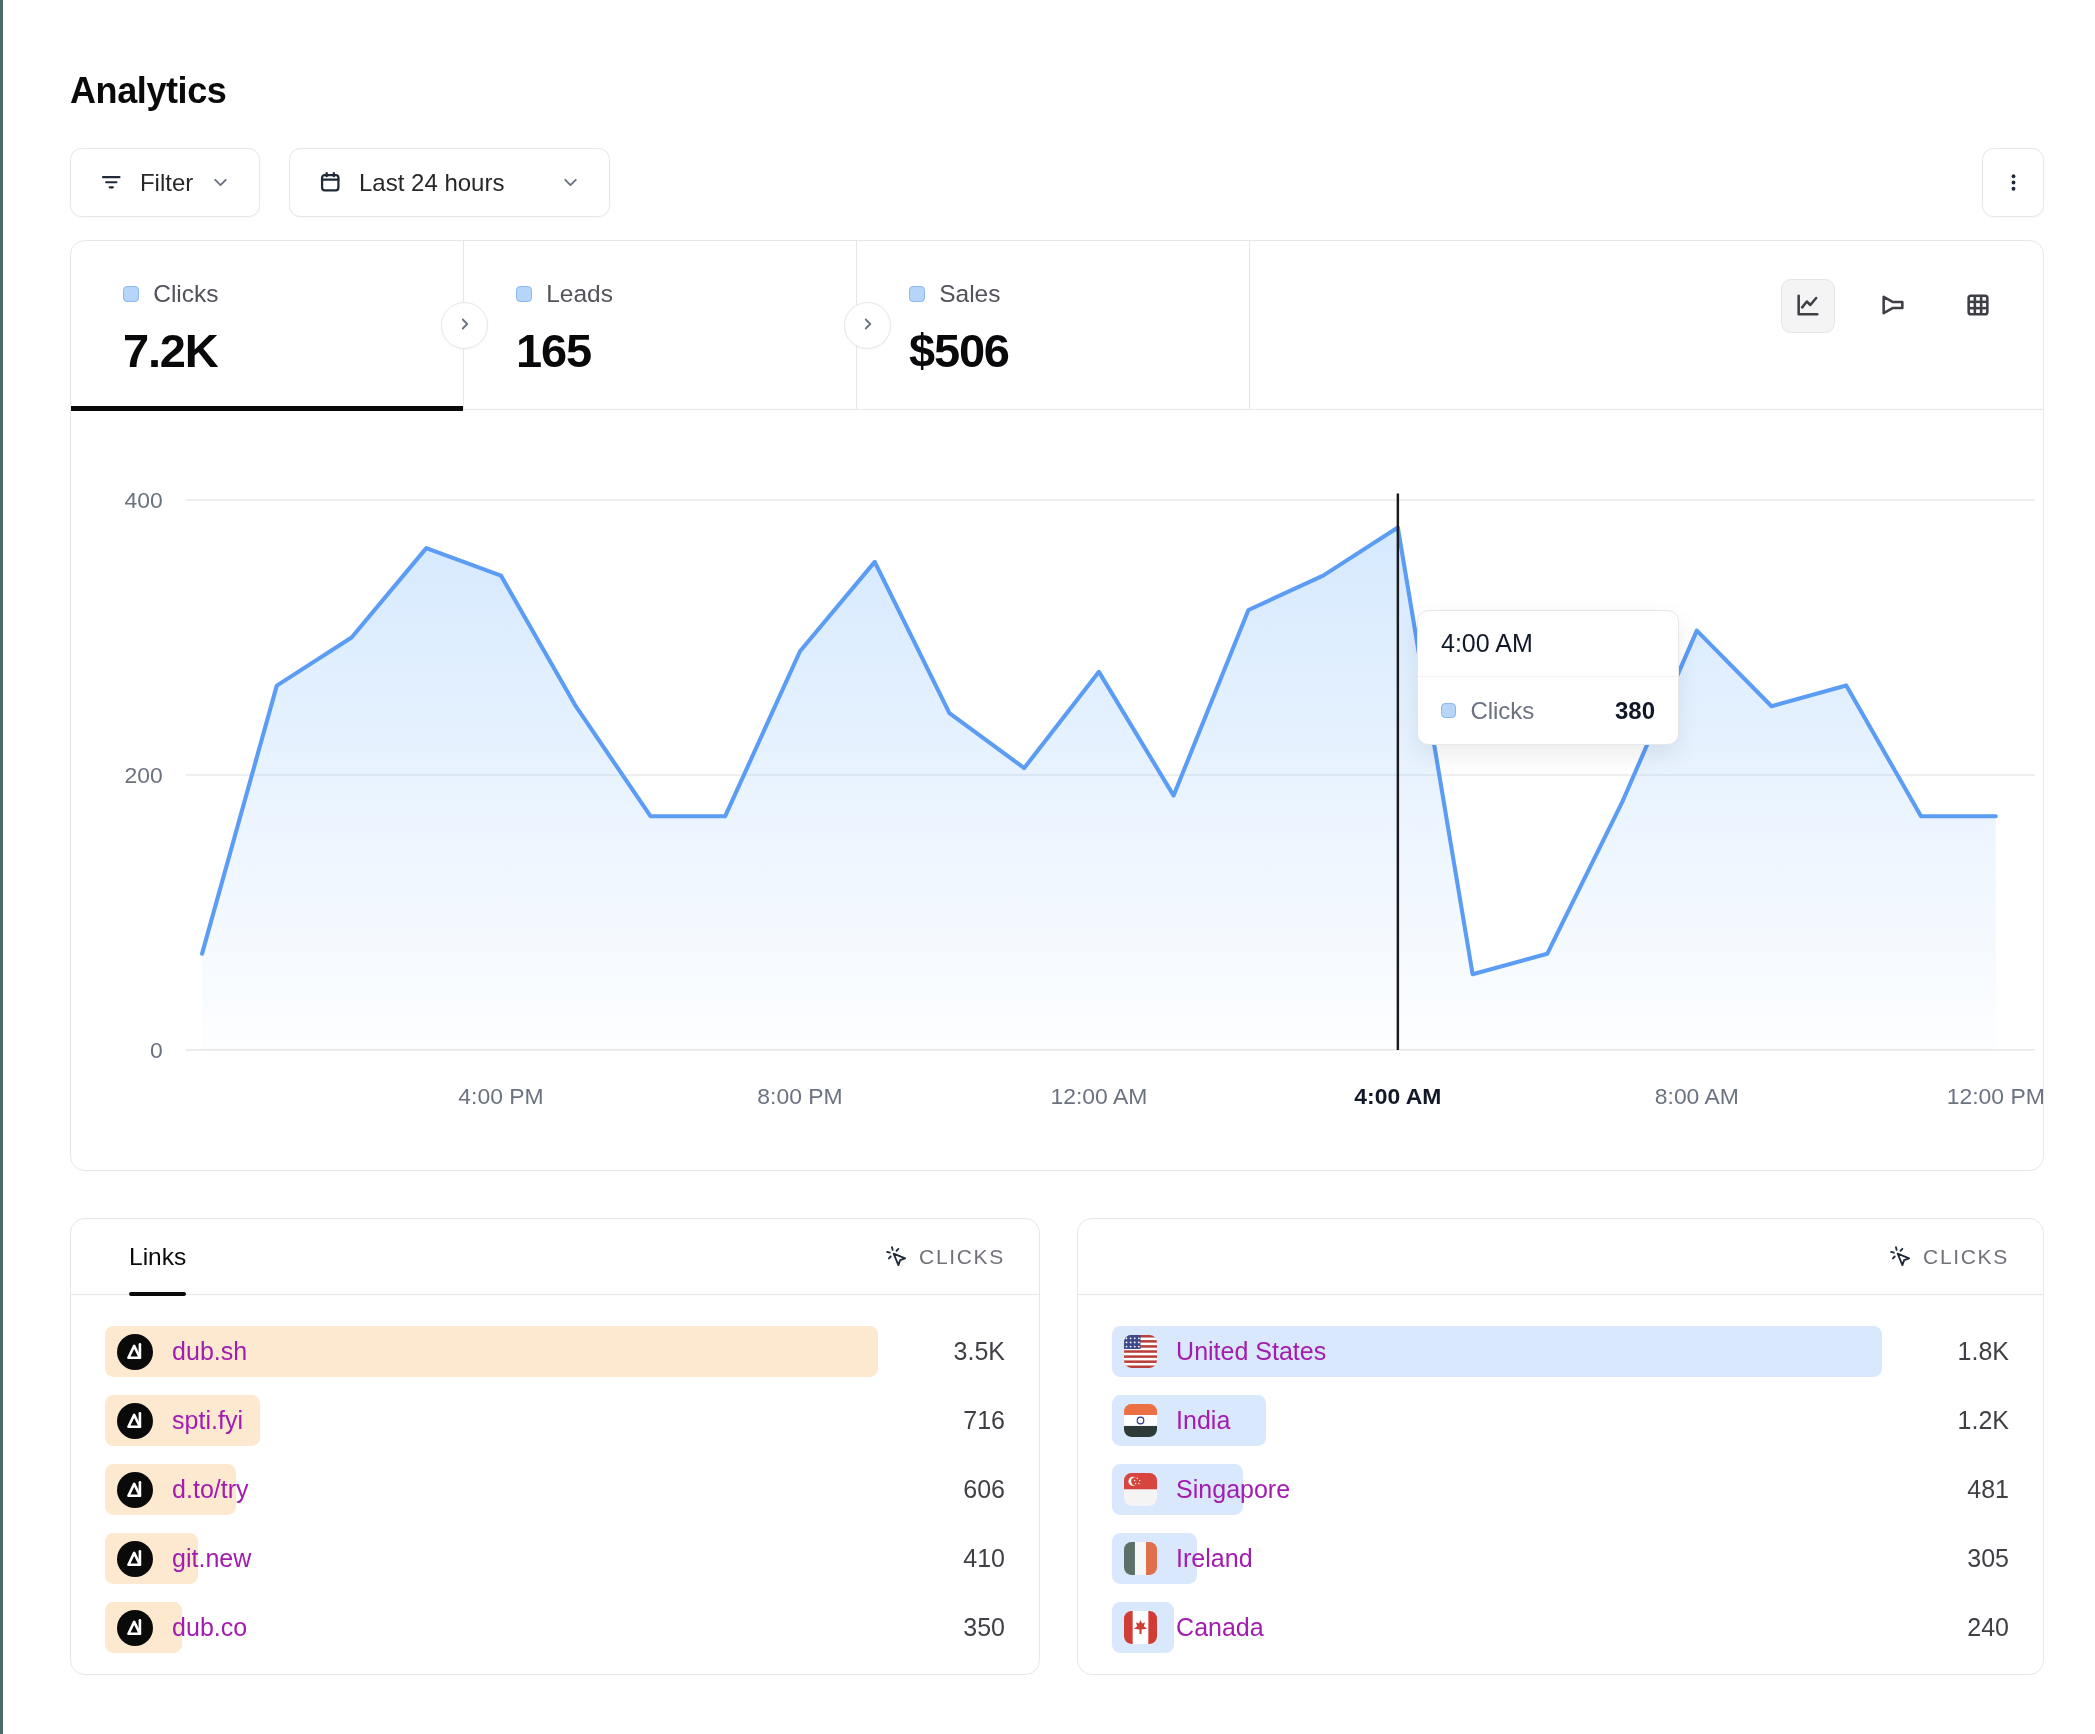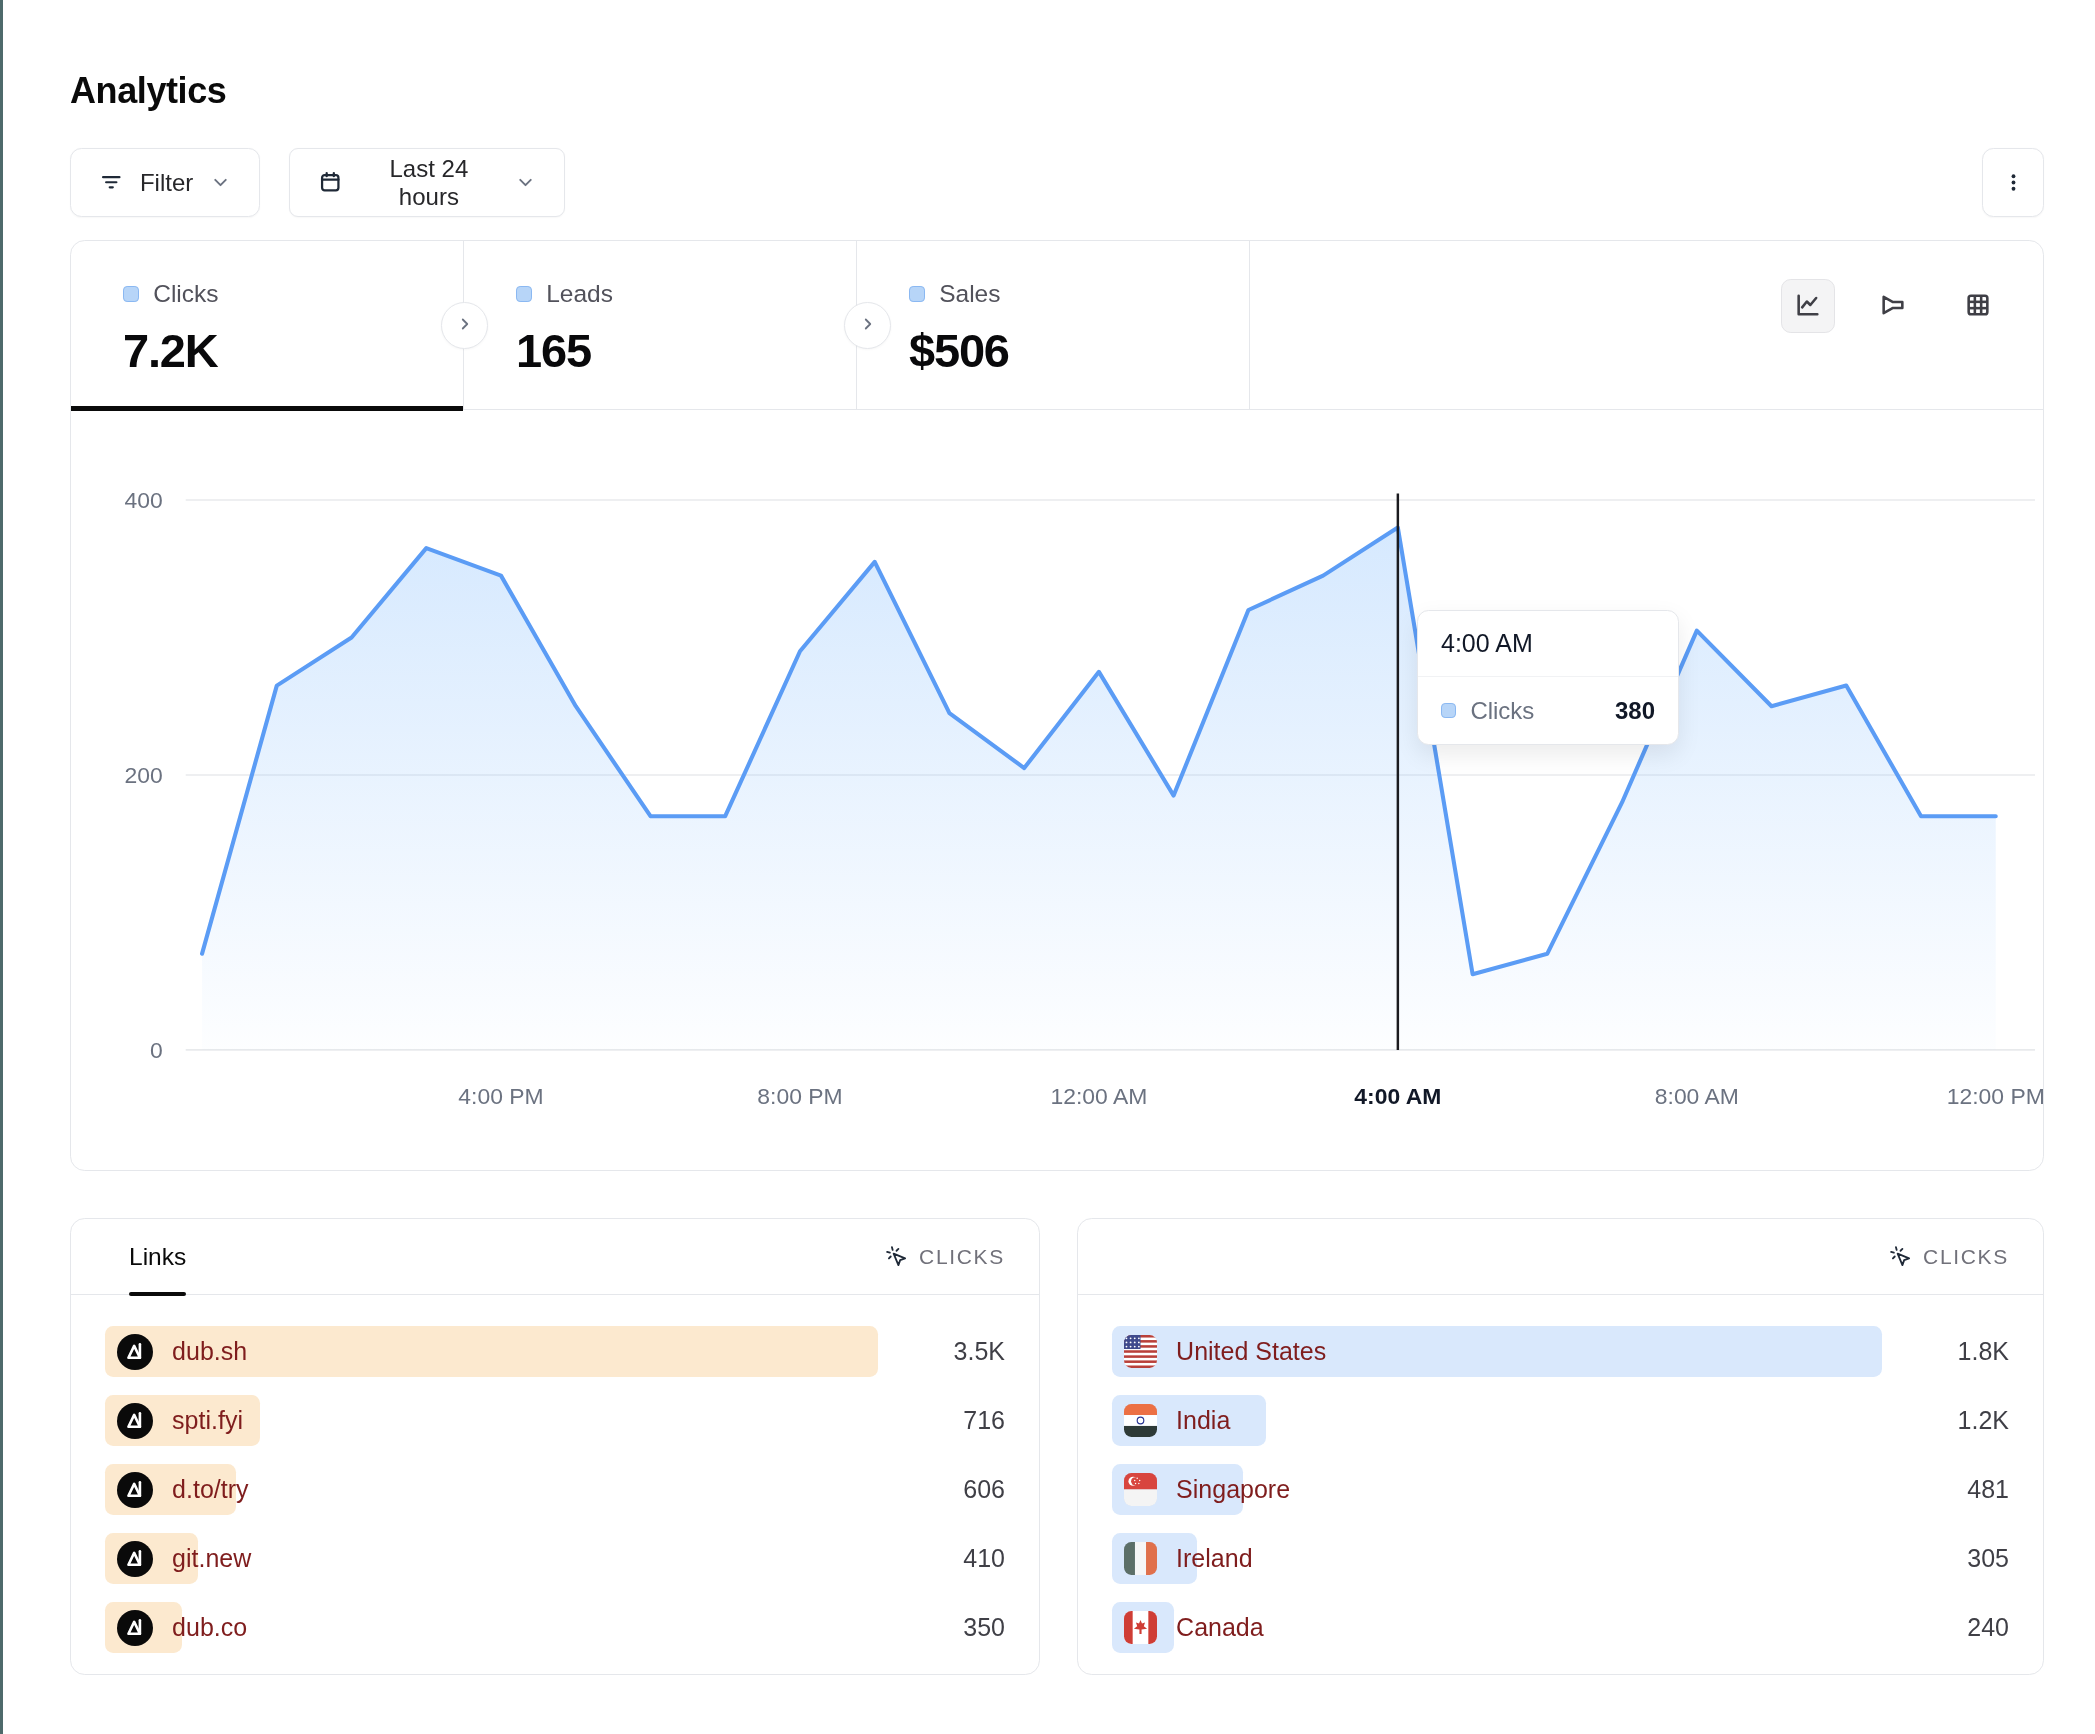--- a/index.html
+++ b/index.html
@@ -12,21 +12,21 @@
   h1{margin:70px 0 0 0;font-size:36px;font-weight:700;color:#0a0a0a;letter-spacing:-0.4px;}
 
   
   .toolbar{margin-top:36px;display:flex;align-items:center;gap:29.5px;}
   .btn{
     display:inline-flex;align-items:center;gap:16.4px;height:69px;background:#fff;
     border:1.6px solid #e5e7eb;border-radius:11.5px;padding:12px 28px;font-size:24px;color:#27272a;
     font-family:inherit;cursor:pointer;box-shadow:0 0.8px 1.6px rgba(0,0,0,0.03);
   }
   .btn svg{flex:none;}
-  .btn.daterange{width:276px;border-radius:9px;}
+  .btn.daterange{width:321px;}
   .btn.daterange .chev{margin-left:auto;}
   .btn.kebab{margin-left:auto;width:62px;padding:0;justify-content:center;}
   .ic{display:inline-flex;align-items:center;justify-content:center;color:#1f2937;}
   .chev{color:#6b7280;}
 
   
   .card{background:#fff;border:1.6px solid #e5e7eb;border-radius:14.7px;}
   .main-card{margin-top:23px;height:929px;position:relative;}
   .stats{height:168px;border-bottom:1.6px solid #e5e7eb;display:flex;position:relative;}
   .stat{width:393px;padding:39px 0 0 52px;box-sizing:border-box;position:relative;border-right:1.6px solid #e5e7eb;cursor:pointer;}
@@ -69,21 +69,21 @@
   .tabs{display:flex;align-items:stretch;gap:46px;}
   .tab{display:flex;align-items:center;font-size:24.5px;color:#9ca3af;position:relative;cursor:pointer;margin-left:24px;}
   .tab.active{color:#0a0a0a;}
   .tab.active::after{content:"";position:absolute;left:0;right:0;bottom:-1.6px;height:4.1px;background:#0a0a0a;border-radius:2.5px;}
   .metric{margin-left:auto;display:flex;align-items:center;gap:11.5px;color:#71717a;font-size:21px;letter-spacing:0.08em;cursor:pointer;}
   .rows{padding:31px 34px 0;}
   .row{display:flex;align-items:center;gap:21px;height:51px;margin-bottom:18px;cursor:pointer;}
   .row-main{position:relative;flex:1;height:100%;}
   .row-bar{position:absolute;left:0;top:0;bottom:0;border-radius:8.2px;}
   .row-content{position:relative;height:100%;display:flex;align-items:center;gap:19.6px;padding-left:11.5px;}
-  .row-label{font-size:25px;color:#7f1d1d;}
+  .row-label{font-size:25px;color:#a21caf;}
   .row-value{width:106px;text-align:right;font-size:25px;color:#3f3f46;}
   .avatar{width:36px;height:36px;flex:none;display:flex;}
   .flag{width:33px;height:33px;border-radius:7.4px;overflow:hidden;flex:none;display:flex;box-shadow:inset 0 0 0 0.8px rgba(0,0,0,0.06);}
   .flag svg{width:33px;height:33px;display:block;}
 </style>
 </head>
 <body>
 
 <div class="edge-strip"></div>
 <div class="content">

